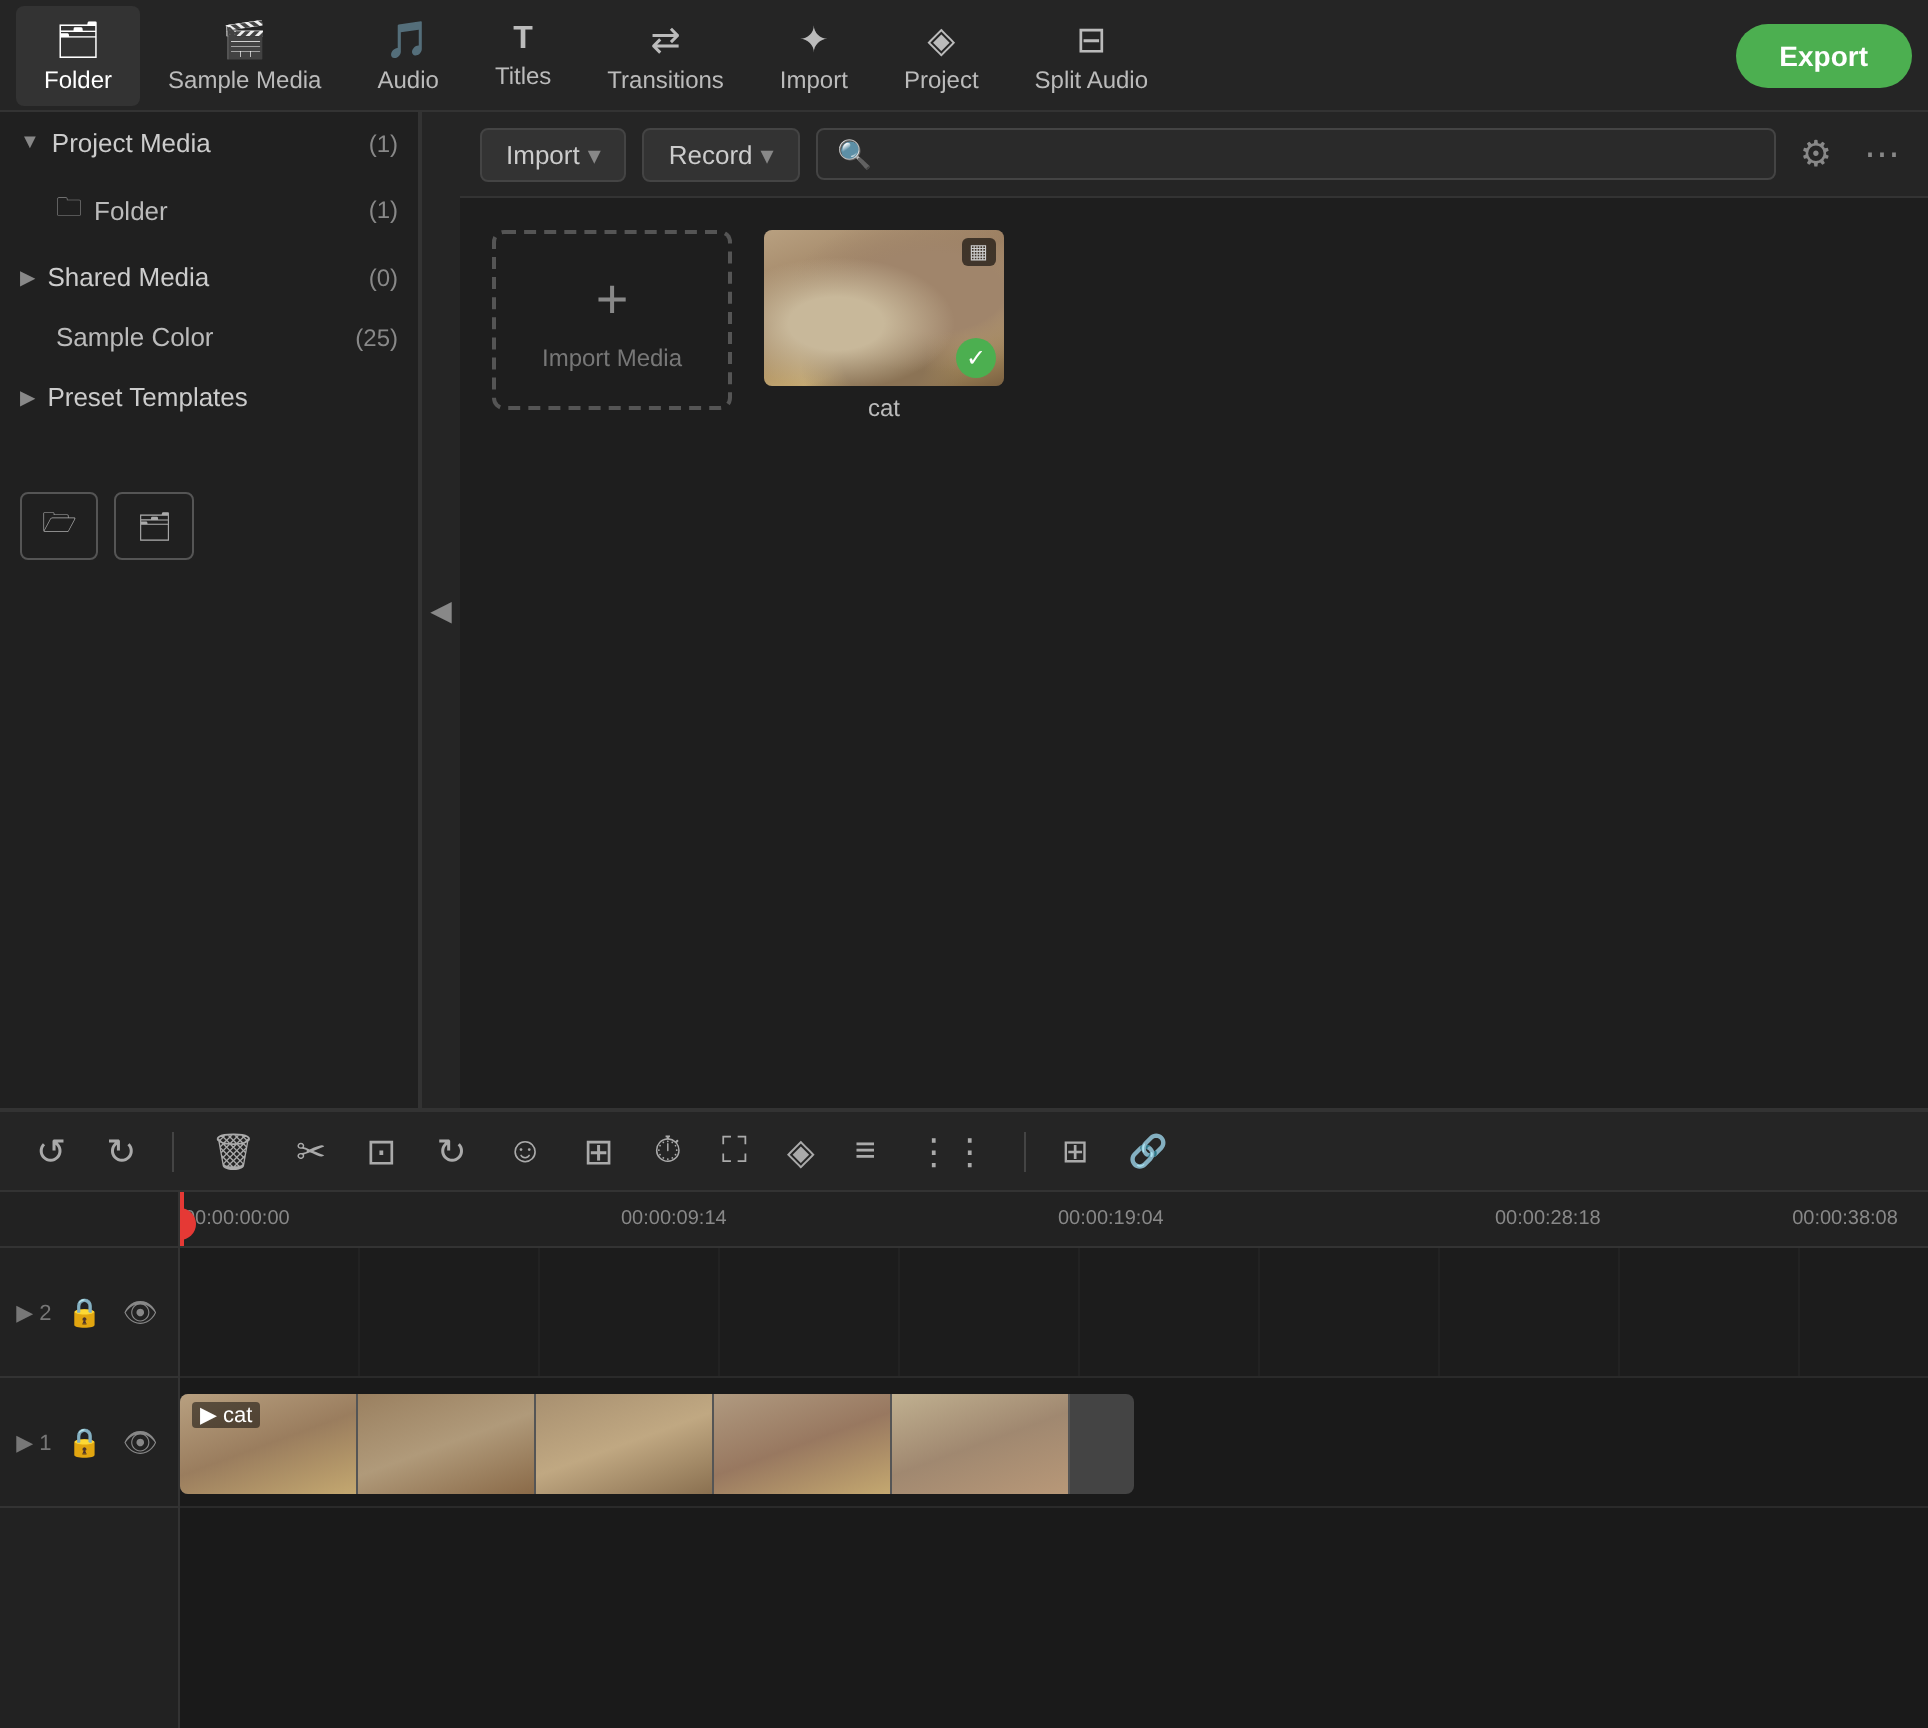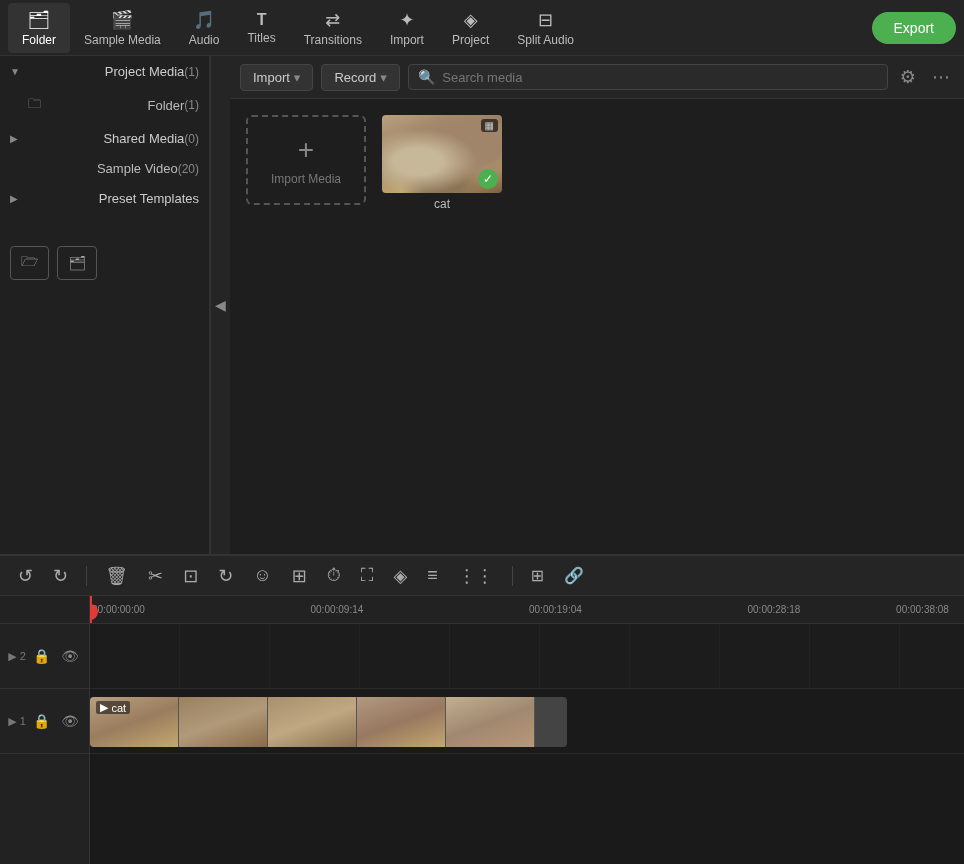--- a/index.html
+++ b/index.html
@@ -38,21 +38,21 @@
     .nav-item.active { color: #fff; background: #333; }
     .nav-item .nav-icon { font-size: 18px; }
     .nav-spacer { flex: 1; }
     .export-btn {
       background: #4caf50;
       color: #fff;
       border: none;
       border-radius: 20px;
       padding: 8px 22px;
       font-size: 14px;
-      font-weight: 400;
+      font-weight: 700;
       cursor: pointer;
     }
 
     
     .main-area {
       display: flex;
       height: calc(864px - 56px - 310px);
     }
 
     
@@ -70,21 +70,21 @@
       cursor: pointer;
       user-select: none;
     }
     .sidebar-item {
       display: flex;
       align-items: center;
       padding: 7px 10px 7px 28px;
       cursor: pointer;
       color: #bbb;
     }
-    .sidebar-label { flex: 1; text-align: right; }
+    .sidebar-label { flex: 1; }
     .sidebar-count {
       color: #888;
       font-size: 12px;
     }
     .chevron { margin-right: 6px; font-size: 10px; color: #888; }
 
     
     .media-panel {
       flex: 1;
       background: #1e1e1e;
@@ -460,25 +460,25 @@
       <span class="sidebar-label">Folder</span>
       <span class="sidebar-count">(1)</span>
     </div>
 
     <div class="sidebar-section" style="padding-left:10px;">
       <span class="chevron">▶</span>
       <span class="sidebar-label">Shared Media</span>
       <span class="sidebar-count">(0)</span>
     </div>
 
-
     <div class="sidebar-item">
-      <span class="sidebar-label">Sample Video</span>
-      <span class="sidebar-count">(20)</span>
-    </div>
+      <span class="sidebar-label">Sample Color</span>
+      <span class="sidebar-count">(25)</span>
+    </div>
+
 
 
     <div class="sidebar-section">
       <span class="chevron">▶</span>
       <span class="sidebar-label">Preset Templates</span>
     </div>
 
     <div style="position:relative;margin-top:auto;padding:8px;display:flex;gap:8px;position:sticky;top:100vh;">
     </div>
   <div style="display: flex; gap: 8px; padding: 8px 10px; margin-top: 8px;">
@@ -497,21 +497,20 @@
       <button class="import-btn">
         <span>Import</span>
         <span style="color:#888;">▾</span>
       </button>
       <button class="record-btn">
         <span>Record</span>
         <span style="color:#888;">▾</span>
       </button>
       <div class="search-box">
         <span class="search-icon">🔍</span>
-        <input type="text" placeholder="Search media" style="">
       </div>
       <button class="filter-btn">
         <span>⚙</span>
       </button>
       <button class="grid-btn">
         <span>⋯</span>
       </button>
     </div>
 
     <div class="media-grid">

